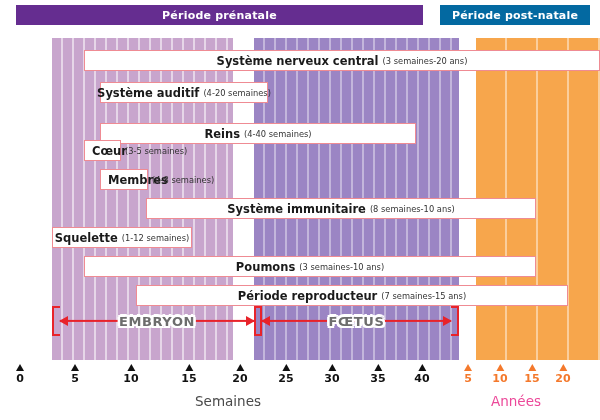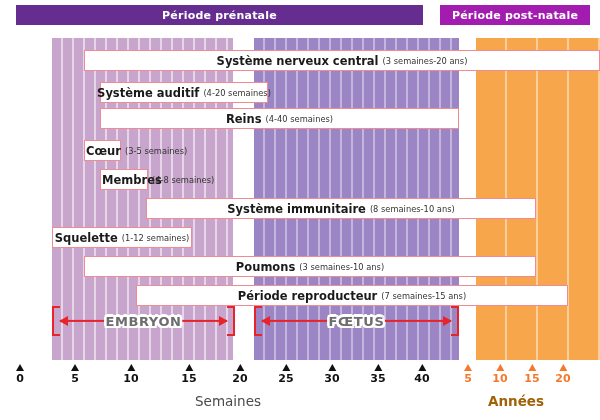--- a/index.html
+++ b/index.html
@@ -30,21 +30,21 @@
     white-space: nowrap;
   }
   #hdr-prenatal {
     left: 16px;
     width: 407px;
     background: #652d90;
   }
   #hdr-postnatal {
     left: 440px;
     width: 150px;
-    background: #a21caf;
+    background: #0369a1;
   }
 
   
   #plot {
     position: absolute;
     left: 0;
     top: 38px;
     width: 600px;
     height: 322px;
     margin-left: 36px;
@@ -107,21 +107,21 @@
     color: #1a1a1a;
   }
   .bar .rg {
     font-size: 8.3px;
     color: #333333;
     margin-left: 4px;
   }
   
   .bar.tight {
     justify-content: flex-start;
-    padding-left: 1px;
+    padding-left: 7px;
   }
   .bar.tight .rg {
     position: absolute;
     left: 100%;
     margin-left: 5px;
   }
 
   
   .bracket {
     position: absolute;
@@ -162,21 +162,21 @@
     transform: translateY(-50%);
     text-align: center;
     font-size: 13px;
     font-weight: bold;
     color: #6d6d6d;
     letter-spacing: 0.6px;
     text-shadow:
       -2px -2px 0 #fff, 2px -2px 0 #fff, -2px 2px 0 #fff, 2px 2px 0 #fff,
       0 -2.5px 0 #fff, 0 2.5px 0 #fff, -2.5px 0 0 #fff, 2.5px 0 0 #fff;
   }
-  #brk-embryo { left: 16px; width: 183px; }
+  #brk-embryo { left: 16px; width: 210px; }
   #brk-fetus  { left: 218px; width: 205px; }
 
   
   .tick {
     position: absolute;
     transform: translateX(-50%);
     text-align: center;
   }
   .tick .mk {
     width: 0; height: 0;
@@ -195,21 +195,21 @@
   .tick.yr .tl { color: #f4792c; }
 
   .axttl {
     position: absolute;
     top: 393px;
     font-size: 13.5px;
     transform: translateX(-50%);
     white-space: nowrap;
   }
   #axttl-weeks { left: 228px; color: #4a4a4a; }
-  #axttl-years { left: 516px; color: #a16207; font-weight: bold; }
+  #axttl-years { left: 516px; color: #ec4899; }
 
   
   #source {
     position: absolute;
     left: 566px;
     top: 38px;
     height: 322px;
     width: 24px;
     display: flex;
     align-items: center;
@@ -241,21 +241,21 @@
   <div class="bar" style="left:48px; width:516px; top:12px;">
     <span class="nm">Système nerveux central</span>
     <span class="rg">(3 semaines-20 ans)</span>
   </div>
 
   <div class="bar" style="left:64px; width:168px; top:44px;">
     <span class="nm">Système auditif</span>
     <span class="rg">(4-20 semaines)</span>
   </div>
 
-  <div class="bar" style="left:64px; width:359px; top:70px;">
+  <div class="bar" style="left:64px; width:316px; top:85px;">
     <span class="nm">Reins</span>
     <span class="rg">(4-40 semaines)</span>
   </div>
 
   <div class="bar tight" style="left:48px; width:37px; top:102px;">
     <span class="nm">Cœur</span>
     <span class="rg">(3-5 semaines)</span>
   </div>
 
   <div class="bar tight" style="left:64px; width:48px; top:131px;">

